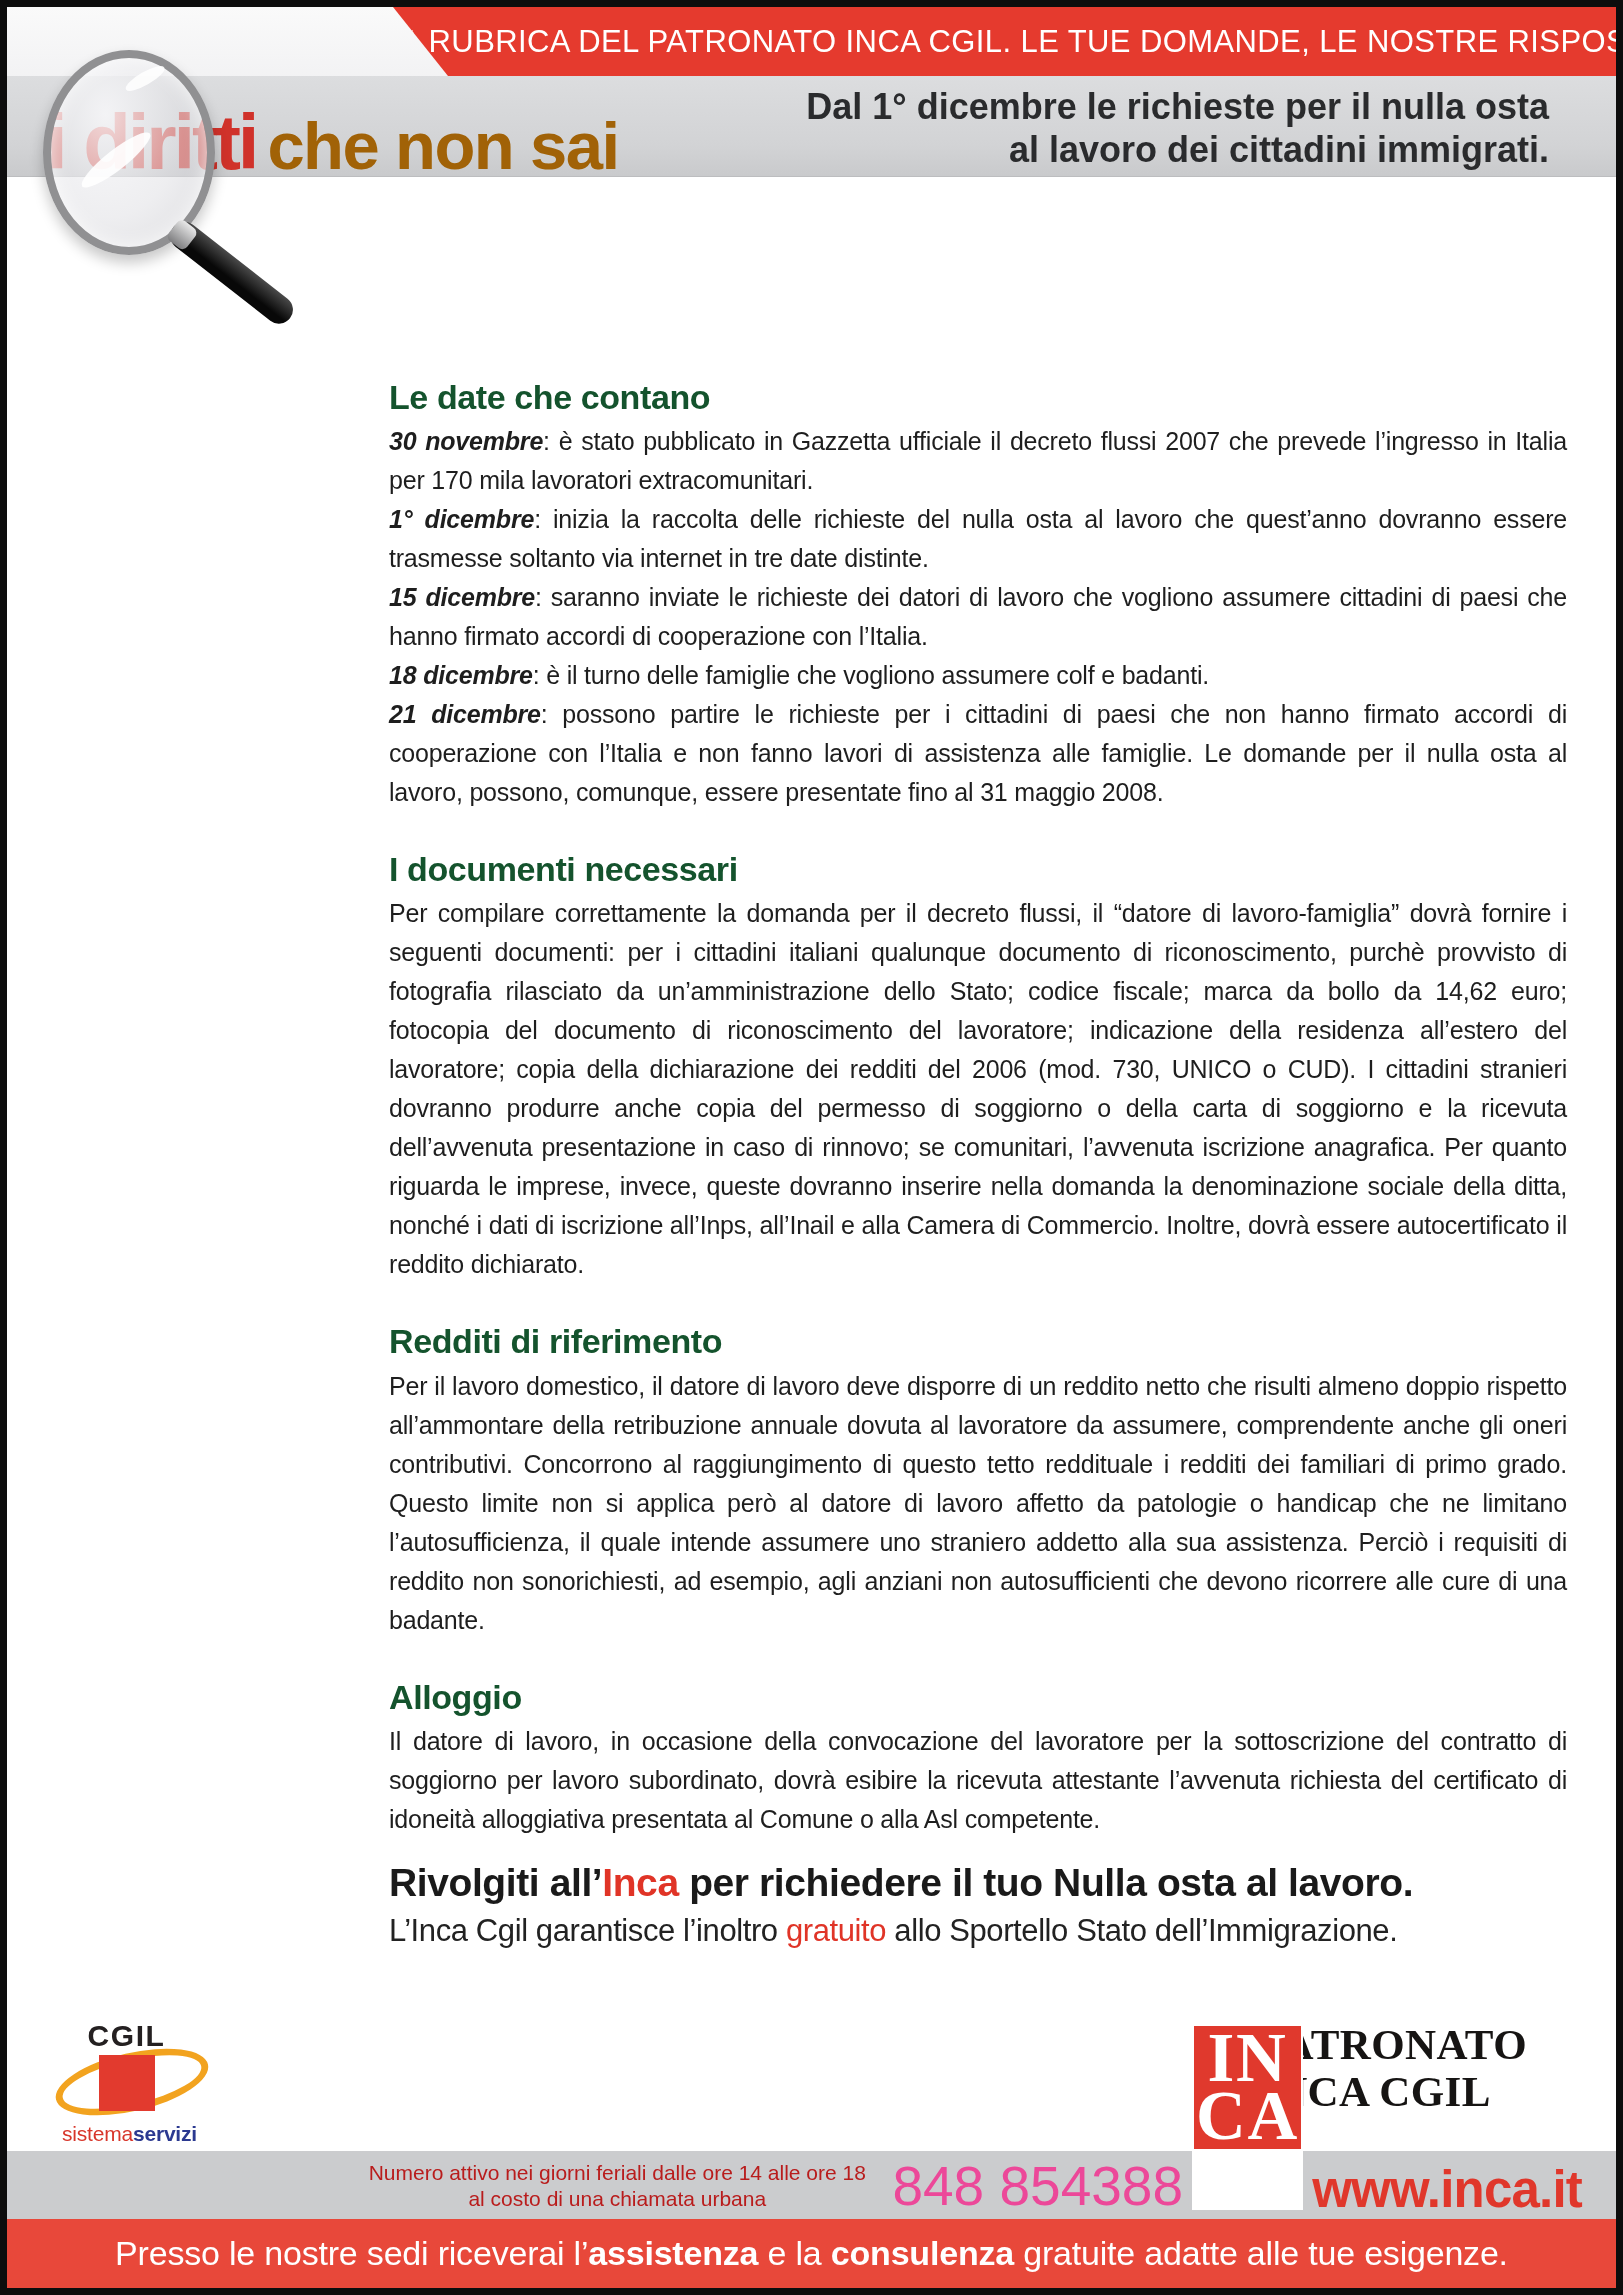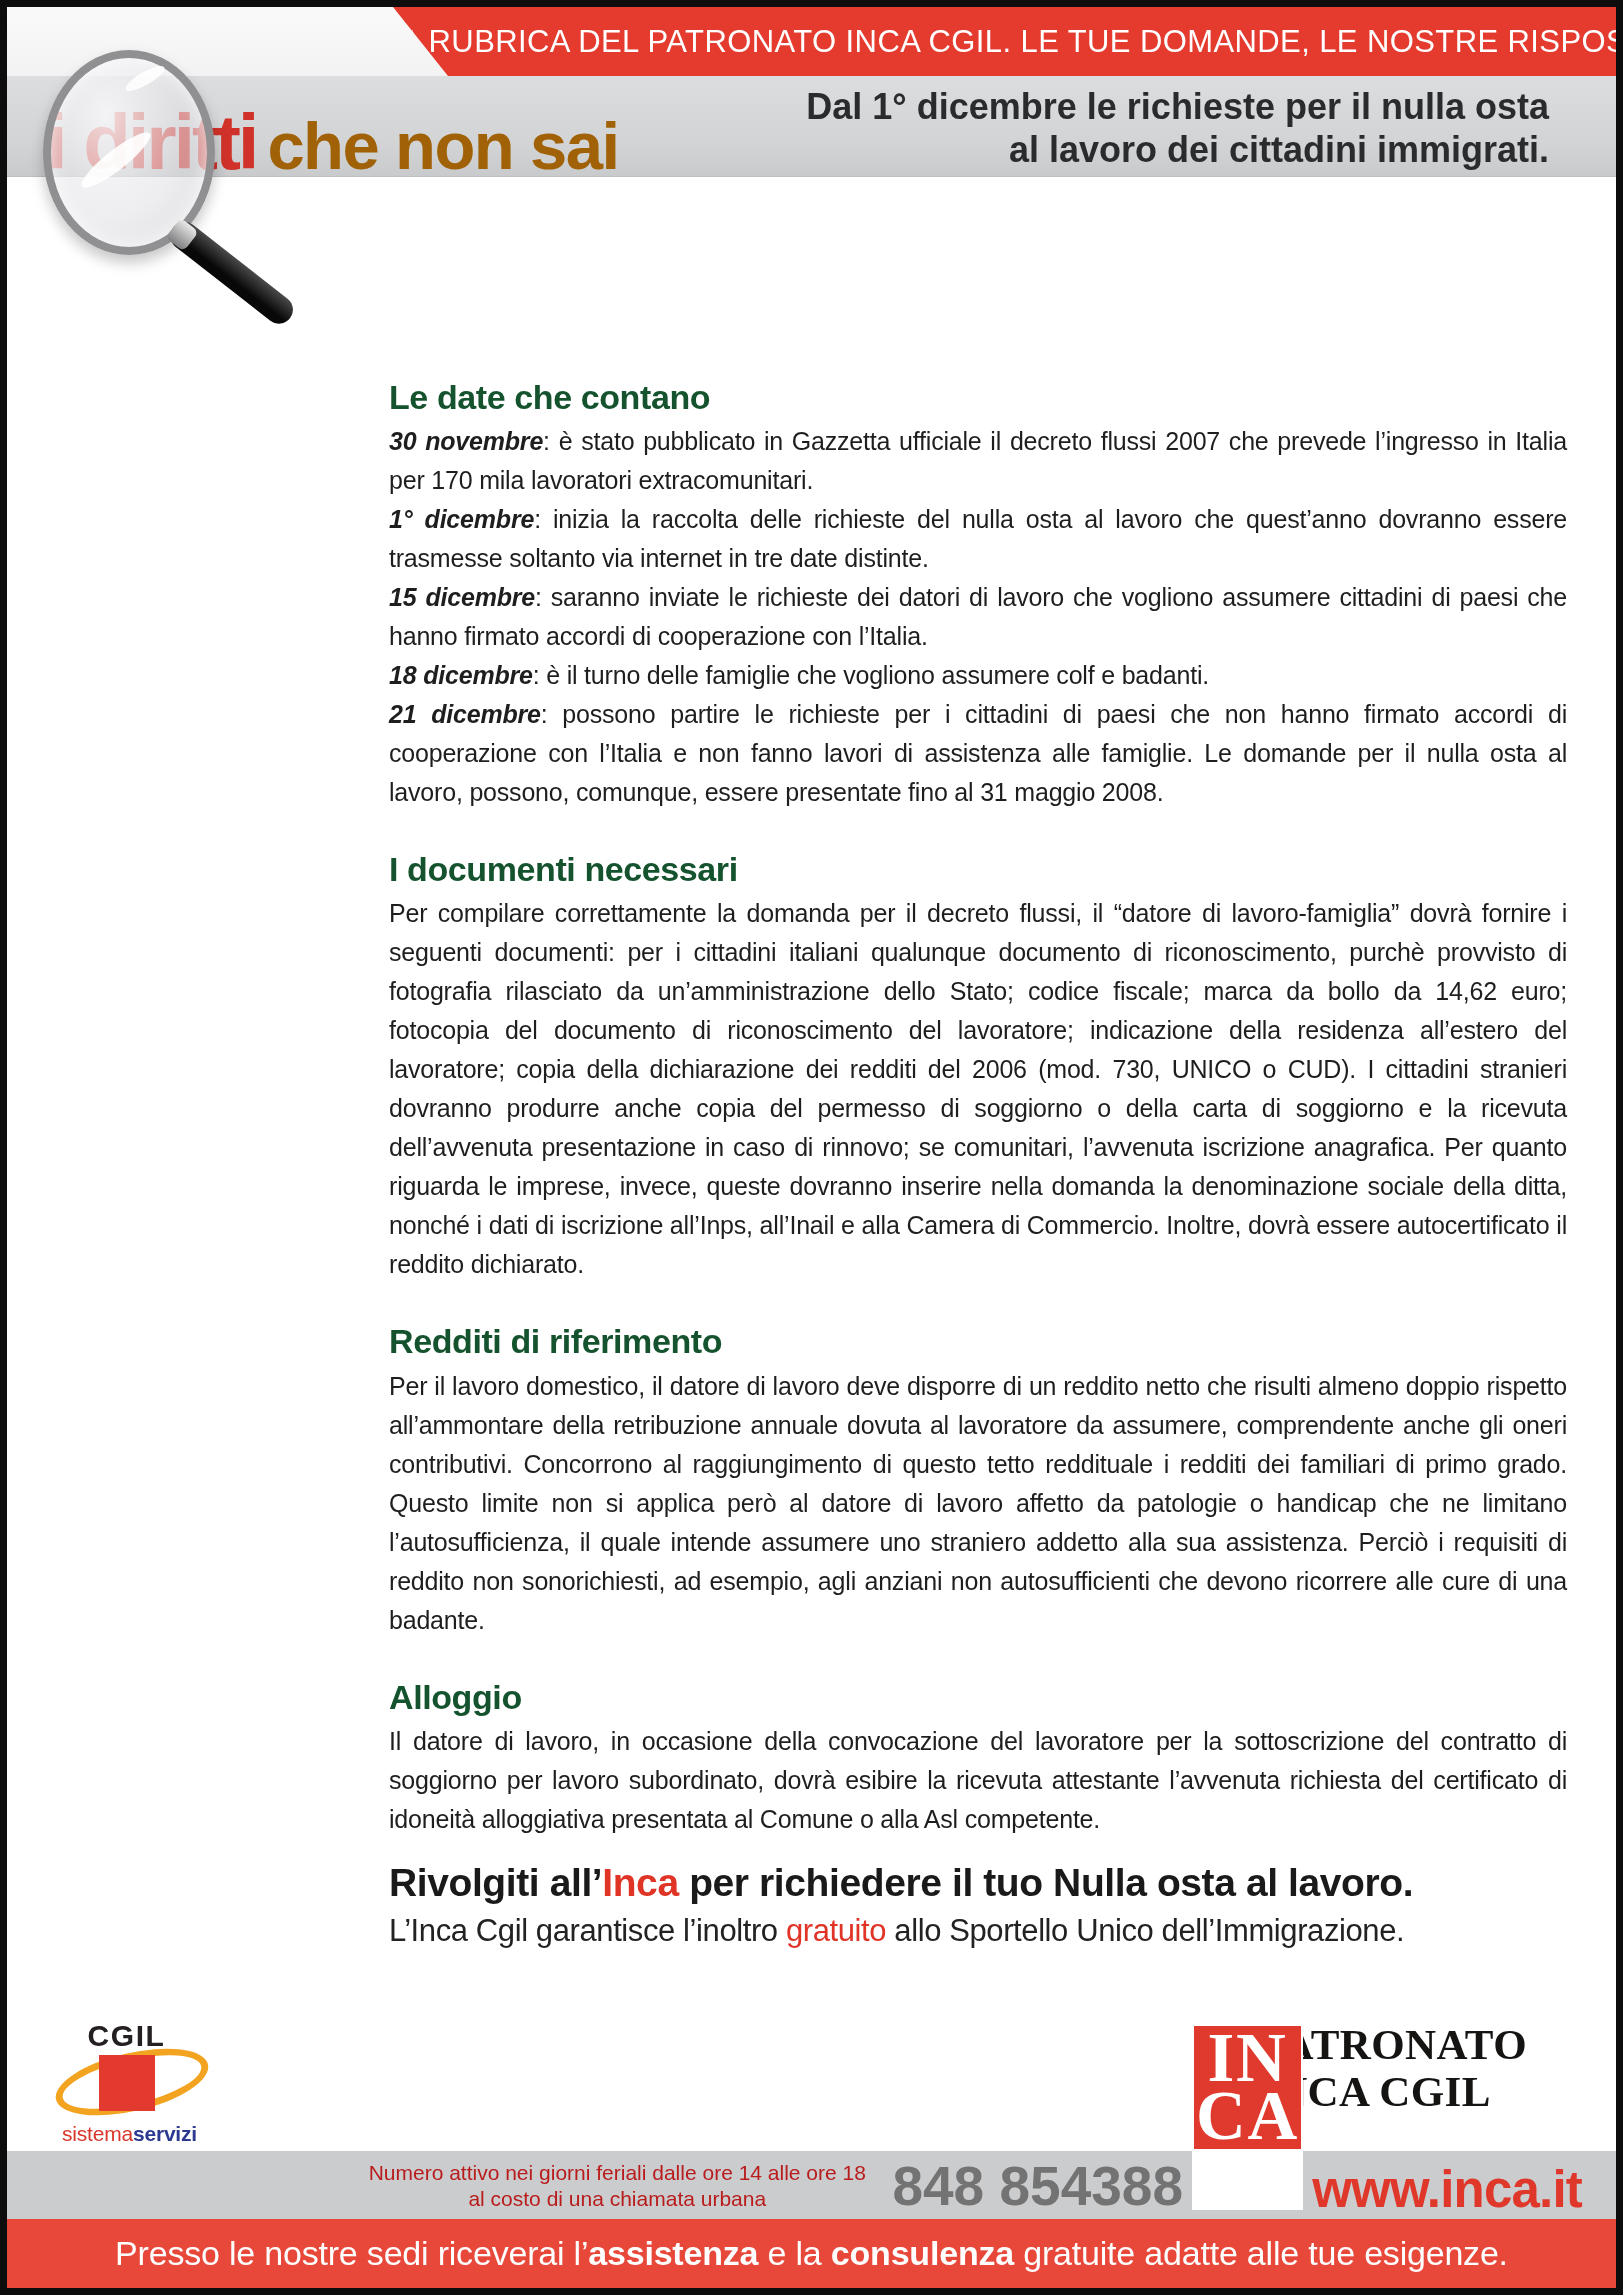--- a/index.html
+++ b/index.html
@@ -123,21 +123,21 @@
   }
   .phone-wrap{
     position:absolute;left:343px;top:2150px;width:833px;height:58px;
     display:flex;align-items:center;justify-content:flex-end;gap:26.5px;
   }
   .phone-info{
     text-align:center;color:#b91c1c;
     font-size:21px;line-height:26px;font-weight:500;
   }
   .phone-number{
-    color:#737373;font-size:55px;font-weight:700;letter-spacing:0px;white-space:nowrap;
+    color:#ec4899;font-size:55px;font-weight:400;letter-spacing:0px;white-space:nowrap;
   }
   .inca-logo{
     position:absolute;left:1185px;top:2014px;width:111px;height:189px;
     background:#ffffff;z-index:3;
   }
   .inca-logo .red{
     position:absolute;left:2.3px;top:4.7px;right:2.3px;height:123px;
     background:#e0392d;
     display:flex;flex-direction:column;align-items:center;justify-content:center;
     font-family:"Liberation Serif", serif;font-weight:700;color:#fff;
@@ -208,21 +208,21 @@
       <p>Per il lavoro domestico, il datore di lavoro deve disporre di un reddito netto che risulti almeno doppio rispetto all’ammontare della retribuzione annuale dovuta al lavoratore da assumere, comprendente anche gli oneri contributivi. Concorrono al raggiungimento di questo tetto reddituale i redditi dei familiari di primo grado. Questo limite non si applica però al datore di lavoro affetto da patologie o handicap che ne limitano l’autosufficienza, il quale intende assumere uno straniero addetto alla sua assistenza. Perciò i requisiti di reddito non sonorichiesti, ad esempio, agli anziani non autosufficienti che devono ricorrere alle cure di una badante.</p>
     </section>
 
     <section class="last">
       <h2>Alloggio</h2>
       <p>Il datore di lavoro, in occasione della convocazione del lavoratore per la sottoscrizione del contratto di soggiorno per lavoro subordinato, dovrà esibire la ricevuta attestante l’avvenuta richiesta del certificato di idoneità alloggiativa presentata al Comune o alla Asl competente.</p>
     </section>
 
     <div class="cta">
       <h1><span>Rivolgiti all’</span><span class="accent">Inca</span><span> per richiedere il tuo Nulla osta al lavoro.</span></h1>
-      <div class="sub"><span>L’Inca Cgil garantisce l’inoltro </span><span class="accent">gratuito</span><span> allo Sportello Unico dell’Immigrazione.</span></div>
+      <div class="sub"><span>L’Inca Cgil garantisce l’inoltro </span><span class="accent">gratuito</span><span> allo Sportello Stato dell’Immigrazione.</span></div>
     </div>
   </div>
 
   <div class="cgil">
     <div class="name">CGIL</div>
     <div class="ellipse"></div>
     <div class="square"></div>
     <div class="sub"><span class="s1">sistema</span><span class="s2">servizi</span></div>
   </div>
 

